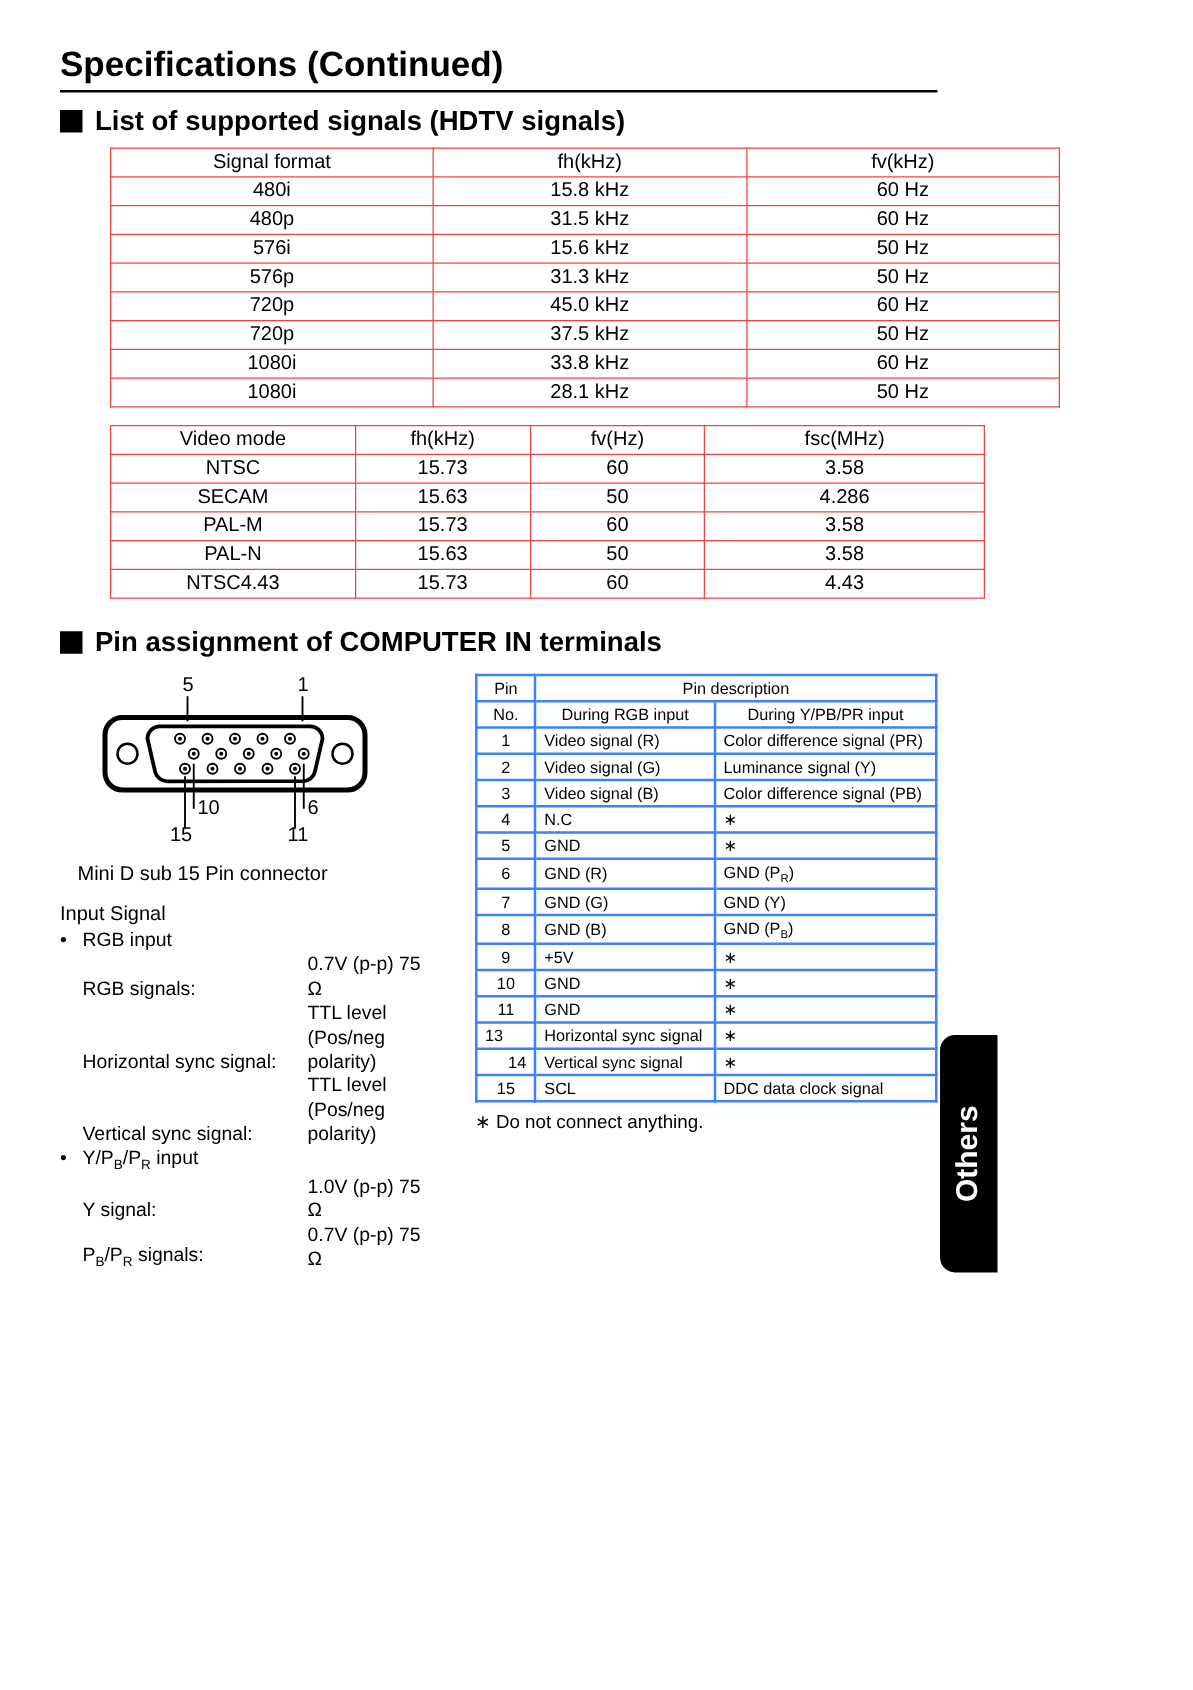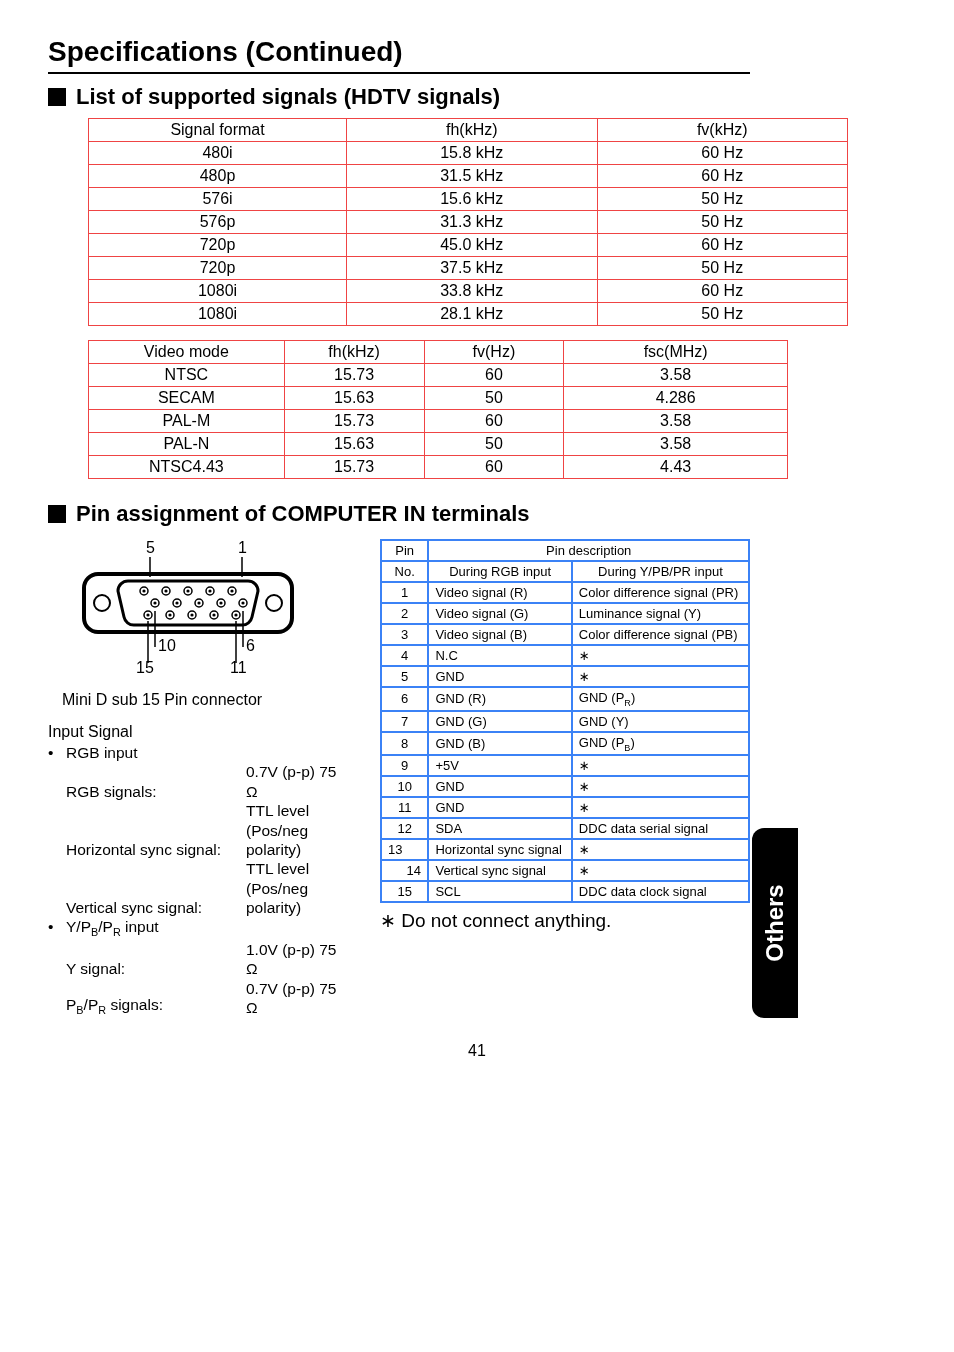--- a/index.html
+++ b/index.html
@@ -21,21 +21,21 @@
   .sig-list { font-size: 15.5px; line-height: 1.25; }
   .sig-list .bullet-row { display: flex; }
   .sig-list .bullet { width: 18px; }
   .sig-list .content { flex: 1; }
   .kv { display: flex; align-items: flex-end; }
   .kv .k { width: 180px; }
   .kv .v { flex: 1; }
   .pin-table { border-collapse: collapse; width: 370px; }
   .pin-table th, .pin-table td { border: 2px solid #3b82f6; padding: 2px 6px; font-size: 13px; text-align: left; font-weight: normal; }
   .pin-table .h { text-align: center; }
-  .footnote { font-size: 19px; margin-top: 6px; }
+  .footnote { font-size: 15px; margin-top: 6px; }
   .side-tab { position: absolute; right: 0; bottom: 60px; width: 46px; height: 190px; background: #000; border-top-left-radius: 12px; border-bottom-left-radius: 12px; color: #fff; display: flex; align-items: center; justify-content: center; }
   .side-tab span { transform: rotate(-90deg); font-size: 24px; font-weight: bold; white-space: nowrap; }
   .page-num { position: absolute; bottom: 18px; left: 0; width: 954px; text-align: center; font-size: 16px; }
   sub { font-size: 0.7em; vertical-align: sub; }
 </style>
 </head>
 <body>
 
 <div class="page">
 
@@ -315,25 +315,20 @@
               <td class="h" style="text-align: center;">10</td>
               <td>GND</td>
               <td>∗</td>
             </tr>
             <tr>
               <td class="h" style="text-align: center;">11</td>
               <td>GND</td>
               <td>∗</td>
             </tr>
             <tr>
-              <td class="h" style="text-align: center;">12</td>
-              <td>SDA</td>
-              <td>DDC data serial signal</td>
-            </tr>
-            <tr>
               <td class="h" style="text-align: left;">13</td>
               <td>Horizontal sync signal</td>
               <td>∗</td>
             </tr>
             <tr>
               <td class="h" style="text-align: center; padding-left: 24px;">14</td>
               <td>Vertical sync signal</td>
               <td>∗</td>
             </tr>
             <tr>
@@ -344,14 +339,13 @@
           </tbody>
       </table>
       <div class="footnote">∗ Do not connect anything.</div>
     </div>
   </div>
 
   <div class="side-tab">
     <span>Others</span>
   </div>
 
-  <div class="page-num">41</div>
 </div>
 
 </body></html>

